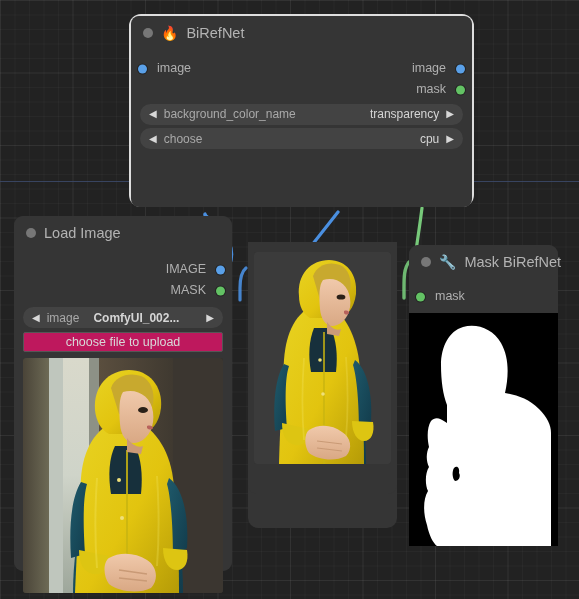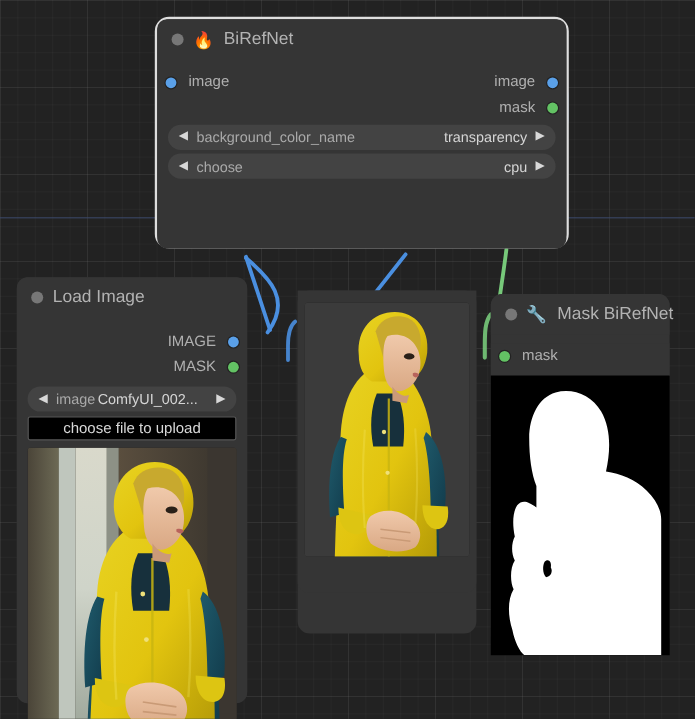--- a/index.html
+++ b/index.html
@@ -97,21 +97,21 @@
   }
   .arrow.left{margin-right:7px;}
   .arrow.right{margin-left:7px;}
   .toggle-knob{
     width:14px;height:14px;border-radius:50%;
     background:#5a5a5a;margin-left:6px;flex:0 0 auto;
     box-shadow:inset 0 0 0 1px rgba(0,0,0,.25);
   }
   .btn{
     margin:4px 9px;height:20px;
-    background:#000000;
+    background:#be185d;
     border:1px solid #565656;
     border-radius:2px;
     display:flex;align-items:center;justify-content:center;
     font-size:12.5px;color:#d8d8d8;
     box-sizing:border-box;
   }
 
   
   .img-wrap{
     margin:4px 9px 9px 9px;
@@ -180,40 +180,40 @@
       <div class="widget">
         <span class="arrow left">◀</span>
         <span class="w-name">choose</span>
         <span class="w-value">cpu</span>
         <span class="arrow right">▶</span>
       </div>
 
     </div>
   </div>
 
-  <div class="node" id="node-load-image" style="left:14px;top:231px;width:192px;height:355px;">
+  <div class="node" id="node-load-image" style="left:14px;top:216px;width:218px;height:355px;">
     <div class="node-title">
       <span class="collapse-dot"></span>
       <span class="title-text">Load Image</span>
     </div>
     <div class="node-body" style="height:321px;">
 
       <div class="slot-row out" style="padding:0 12px;margin-top:5px;">
         <span class="slot-label" style="margin-right:14px;">IMAGE</span>
         <span class="dot blue out" style="right:7px;"></span>
       </div>
       <div class="slot-row out" style="padding:0 12px;">
         <span class="slot-label" style="margin-right:14px;">MASK</span>
         <span class="dot green out" style="right:7px;"></span>
       </div>
 
       <div class="widget" style="margin-top:6px;">
         <span class="arrow left">◀</span>
         <span class="w-name">image</span>
-        <span class="w-value" style="margin-right:auto;margin-left:2px;">ComfyUI_002...</span>
+        <span class="w-value" style="margin-right:auto;margin-left:14px;font-weight:bold;">ComfyUI_002...</span>
         <span class="arrow right">▶</span>
       </div>
 
       <div class="btn">choose file to upload</div>
 
       <div class="img-wrap" style="height:235px;margin-top:6px;">
         <svg viewBox="0 0 200 235" width="200" height="235" preserveAspectRatio="none">
           <defs>
             <linearGradient id="lw_bgL" x1="0" y1="0" x2="1" y2="0">
               <stop offset="0" stop-color="#4a4438"></stop>

